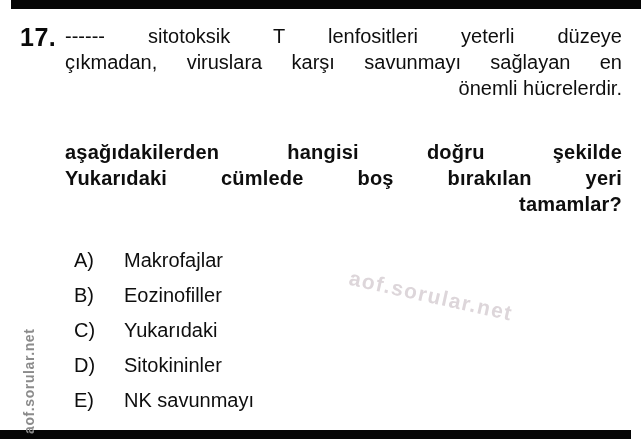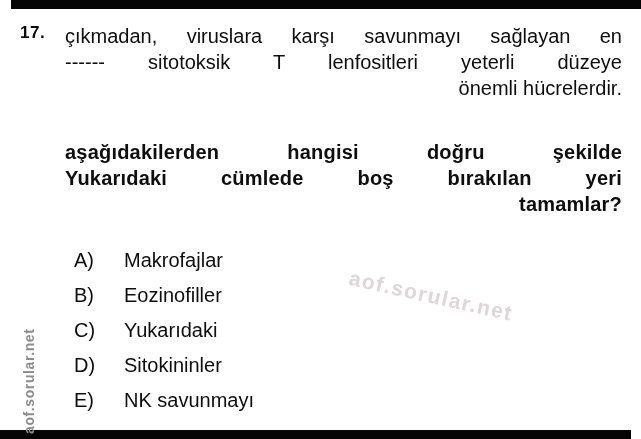--- a/index.html
+++ b/index.html
@@ -19,21 +19,21 @@
     position: absolute; top: 0; left: 11px; right: 0;
     height: 9px; background: #050505;
   }
   .bar-bottom {
     position: absolute; bottom: 0; left: 0; width: 631px;
     height: 9px; background: #050505;
   }
   
   .q-number {
     position: absolute; left: 20px; top: 23px;
-    font-size: 17px; font-weight: bold; color: #0a0a0a;
+    font-size: 25px; font-weight: bold; color: #0a0a0a;
     letter-spacing: 0.5px;
   }
   
   .body-para, .prompt-para {
     position: absolute; left: 65px; width: 557px;
     font-size: 20px; line-height: 26px; color: #0e0e0e;
   }
   .body-para { top: 23px; }
   .prompt-para { top: 139px; font-weight: bold; letter-spacing: 0.2px; }
   .line { text-align: right; white-space: normal; }
@@ -74,23 +74,23 @@
   <div class="bar-top"></div>
   <div class="bar-bottom"></div>
 
   <div class="wm-diag">aof.sorular.net</div>
   <div class="wm-vert">aof.sorular.net</div>
 
   <div class="q-number">17.</div>
 
   <div class="body-para">
 
+      <div class="line jline">------ sitotoksik T lenfositleri yeterli düzeye</div>
+
       <div class="line jline">çıkmadan, viruslara karşı savunmayı sağlayan en</div>
-
-      <div class="line jline">------ sitotoksik T lenfositleri yeterli düzeye</div>
 
       <div class="line">önemli hücrelerdir.</div>
     </div>
 
   <div class="prompt-para">
 
       <div class="line jline">aşağıdakilerden hangisi doğru şekilde</div>
 
       <div class="line jline">Yukarıdaki cümlede boş bırakılan yeri</div>
 

